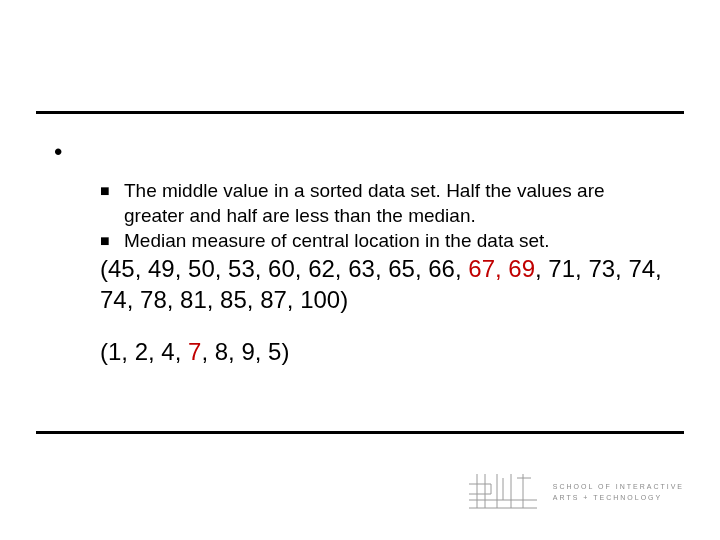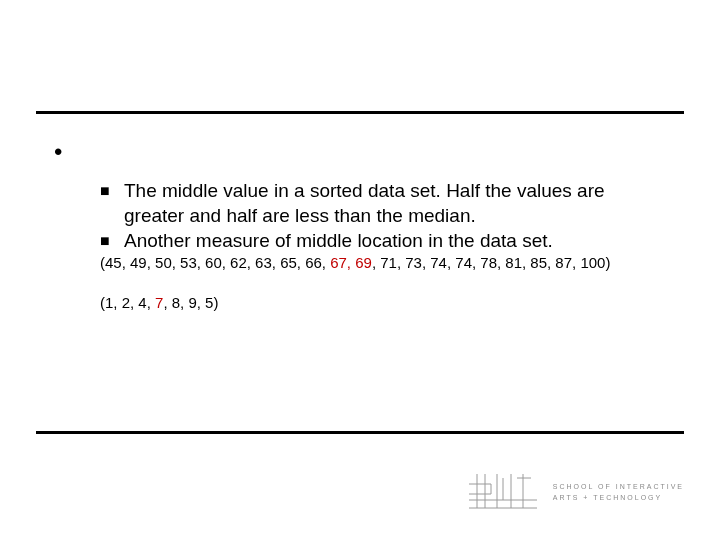--- a/index.html
+++ b/index.html
@@ -6,21 +6,21 @@
   html, body { width: 720px; height: 540px; background: #fff; font-family: Arial, Helvetica, sans-serif; color: #000; }
   .slide { width: 720px; height: 540px; position: relative; padding: 0; }
   .rule-top { position: absolute; left: 36px; right: 36px; top: 111px; height: 3px; background: #000; }
   .rule-bot { position: absolute; left: 36px; right: 36px; top: 431px; height: 3px; background: #000; }
   .content { position: absolute; left: 54px; right: 54px; top: 132px; }
   .lvl1 { font-size: 24px; line-height: 1.3; margin-top: 4px; margin-bottom: 12px; display: flex; }
   .lvl1 .bullet { width: 26px; flex: 0 0 26px; text-align: left; }
   .lvl2-wrap { margin-left: 46px; }
   .lvl2 { font-size: 19px; line-height: 1.3; display: flex; }
   .lvl2 .sq { width: 24px; flex: 0 0 24px; text-align: left; font-size: 16px; padding-top: 2px; }
-  .lvl2-plain { font-size: 15px; line-height: 1.3; }
+  .lvl2-plain { font-size: 24px; line-height: 1.3; }
   .red { color: #c00000; }
   .gap { height: 20px; }
   .gap-sm { height: 0px; }
   .footer { position: absolute; right: 36px; bottom: 22px; height: 52px; display: flex; align-items: center; gap: 14px; }
   .logo { width: 72px; height: 44px; position: relative; }
   .logo svg { width: 100%; height: 100%; }
   .logo-text { font-size: 7px; letter-spacing: 2px; color: #8a8a8a; line-height: 1.6; font-family: Arial, sans-serif; }
 </style>
 </head>
 <body>
@@ -35,21 +35,21 @@
       <span class="bullet">•</span>
     </div>
 
     <div class="lvl2-wrap">
       <div class="lvl2">
         <span class="sq">■</span>
         <span>The middle value in a sorted data set. Half the values are greater and half are less than the median.</span>
       </div>
       <div class="lvl2">
         <span class="sq">■</span>
-        <span>Another measure of middle location in the data set.</span>
+        <span>Median measure of central location in the data set.</span>
       </div>
       <div class="gap-sm"></div>
       <div class="lvl2-plain">
         <span>(45, 49, 50, 53, 60, 62, 63, 65, 66, </span><span class="red">67, 69</span><span>, 71, 73, 74, 74, 78, 81, 85, 87, 100)</span>
       </div>
       <div class="gap"></div>
       <div class="lvl2-plain">
         <span>(1, 2, 4, </span><span class="red">7</span><span>, 8, 9, 5)</span>
       </div>
     </div>

